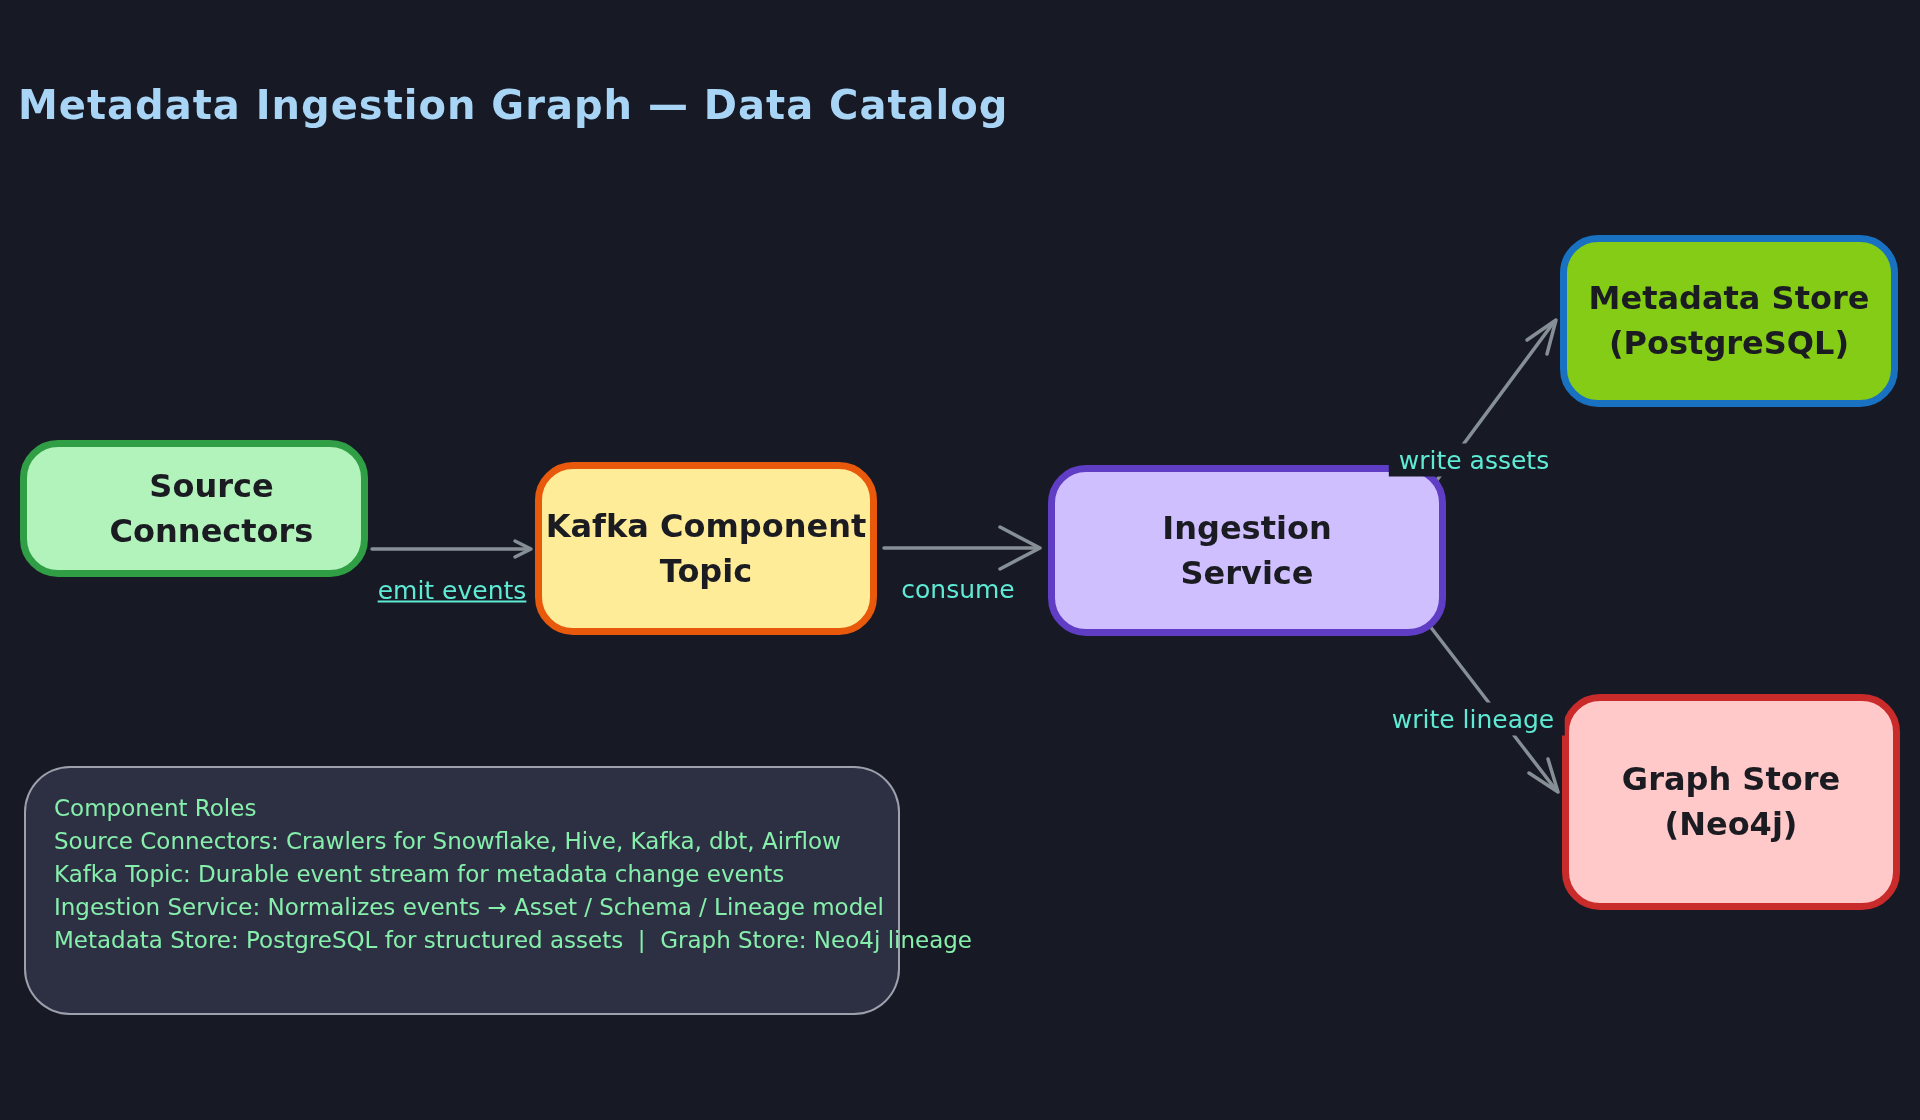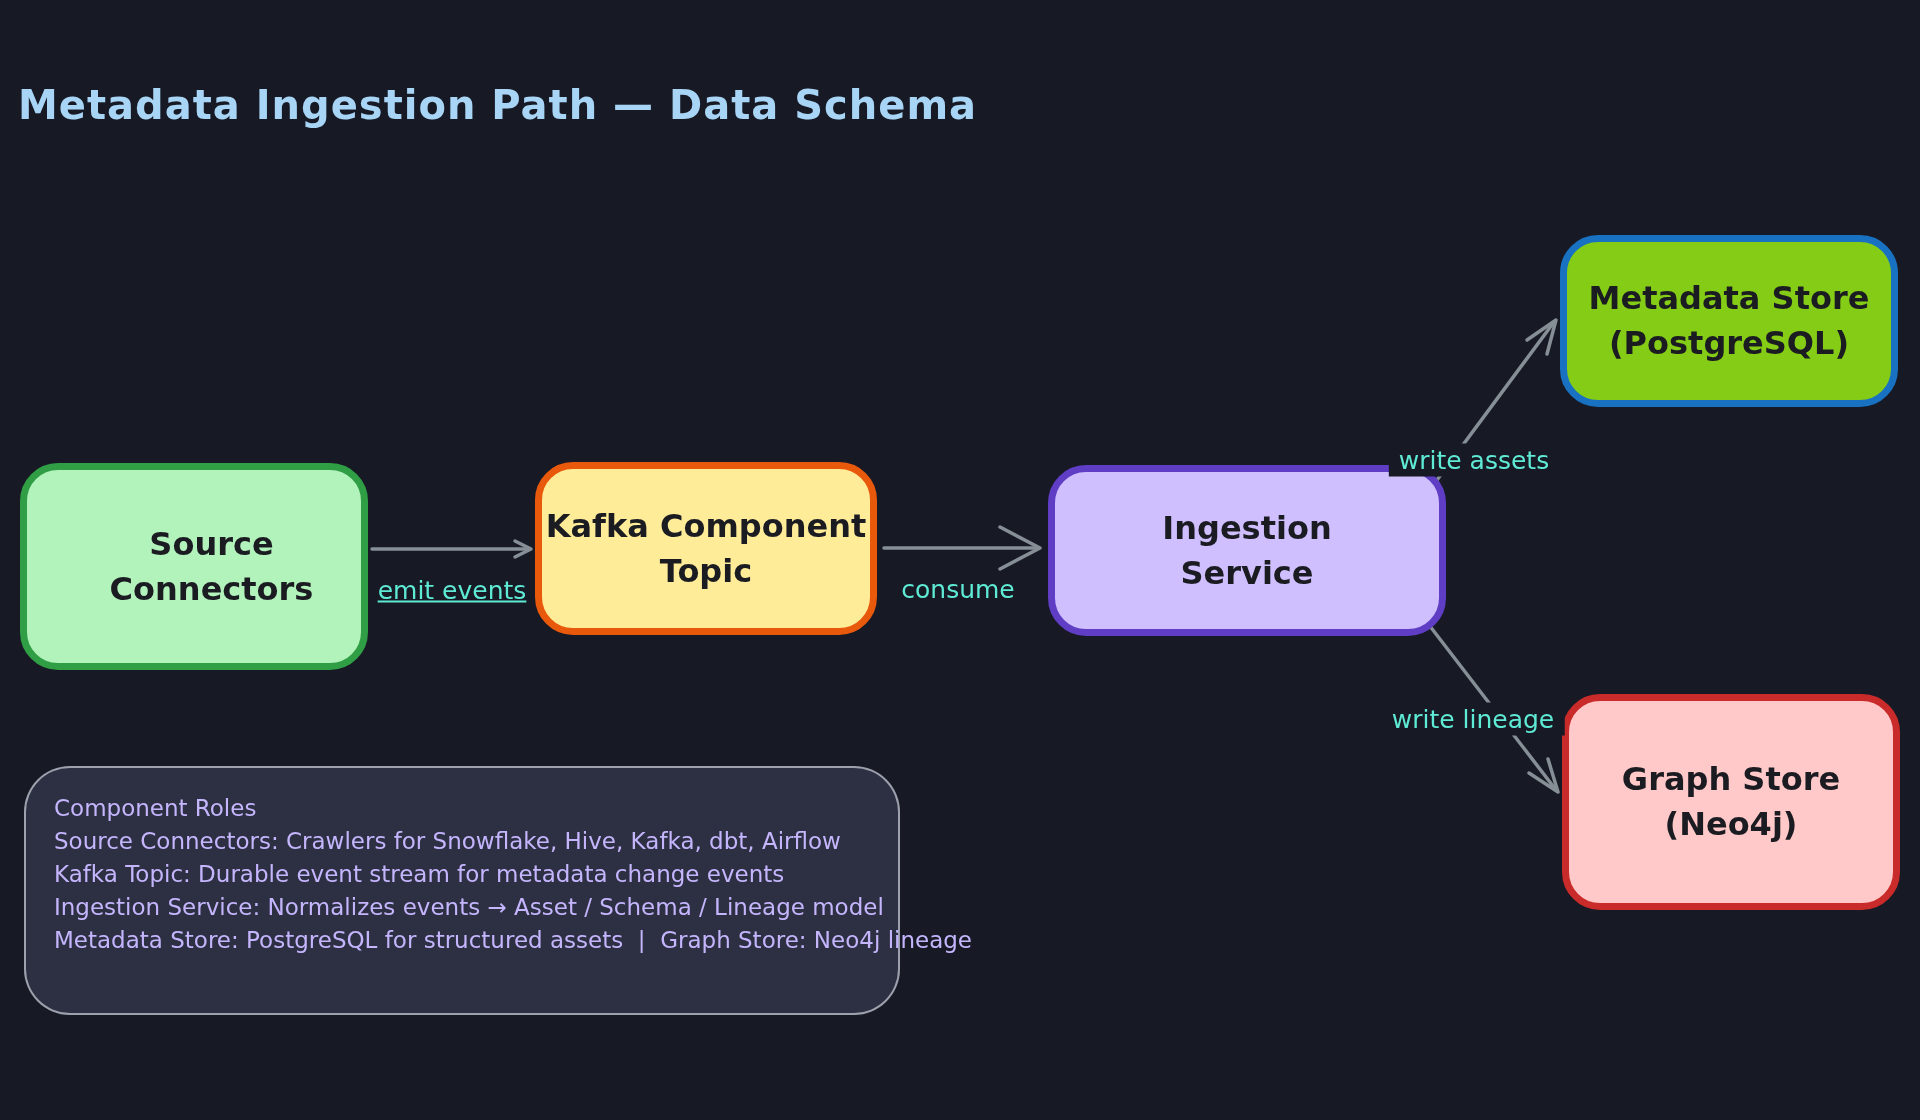--- a/index.html
+++ b/index.html
@@ -40,21 +40,21 @@
     border: 7px solid;
     border-radius: 38px;
     box-sizing: border-box;
     text-align: center;
     font-size: 32px;
     font-weight: 600;
     color: #1b1b22;
     line-height: 1.4;
   }
   .node span { display: block; }
-  #node-source          { left: 20px;   top: 463px; width: 348px; height: 207px; padding-left: 35px; }
+  #node-source          { left: 20px;   top: 440px; width: 348px; height: 137px; padding-left: 35px; }
   #node-kafka           { left: 535px;  top: 462px; width: 342px; height: 173px; }
   #node-ingestion       { left: 1048px; top: 465px; width: 398px; height: 171px; }
   #node-metadata-store  { left: 1560px; top: 235px; width: 338px; height: 172px; }
   #node-graph-store     { left: 1562px; top: 694px; width: 338px; height: 216px; }
   .edge-label {
     position: absolute;
     transform: translate(-50%, -50%);
     background: #171a25;
     color: #5eead4;
     font-size: 25px;
@@ -70,21 +70,21 @@
     position: absolute;
     left: 24px;
     top: 766px;
     width: 876px;
     height: 249px;
     box-sizing: border-box;
     background: #2d3042;
     border: 2px solid rgba(195, 199, 209, 0.75);
     border-radius: 46px;
     padding: 24px 0 0 28px;
-    color: #c4b5fd;
+    color: #86efac;
   }
   .legend-line {
     font-size: 23px;
     line-height: 33px;
     white-space: pre;
   }
 </style>
 </head>
 <body>
 
@@ -102,21 +102,21 @@
     <g>
       <line x1="1394" y1="538" x2="1554" y2="322"></line>
       <polyline points="1527,340 1556,320 1547,354"></polyline>
     </g>
     <g>
       <line x1="1396" y1="582" x2="1556" y2="790"></line>
       <polyline points="1548,759 1558,792 1529,773"></polyline>
     </g>
   </svg>
 
-  <div class="diagram-title" style="color: rgb(168, 212, 245);">Metadata Ingestion Path — Data Schema</div>
+  <div class="diagram-title" style="color: rgb(168, 212, 245);">Metadata Ingestion Graph — Data Catalog</div>
 
   <div class="node" id="node-source" style="background: rgb(178, 242, 187); border-color: rgb(47, 158, 68);">
     <span>Source</span>
     <span>Connectors</span>
   </div>
 
   <div class="node" id="node-kafka" style="background: rgb(255, 236, 153); border-color: rgb(232, 89, 12);">
     <span>Kafka Component</span>
     <span>Topic</span>
   </div>

